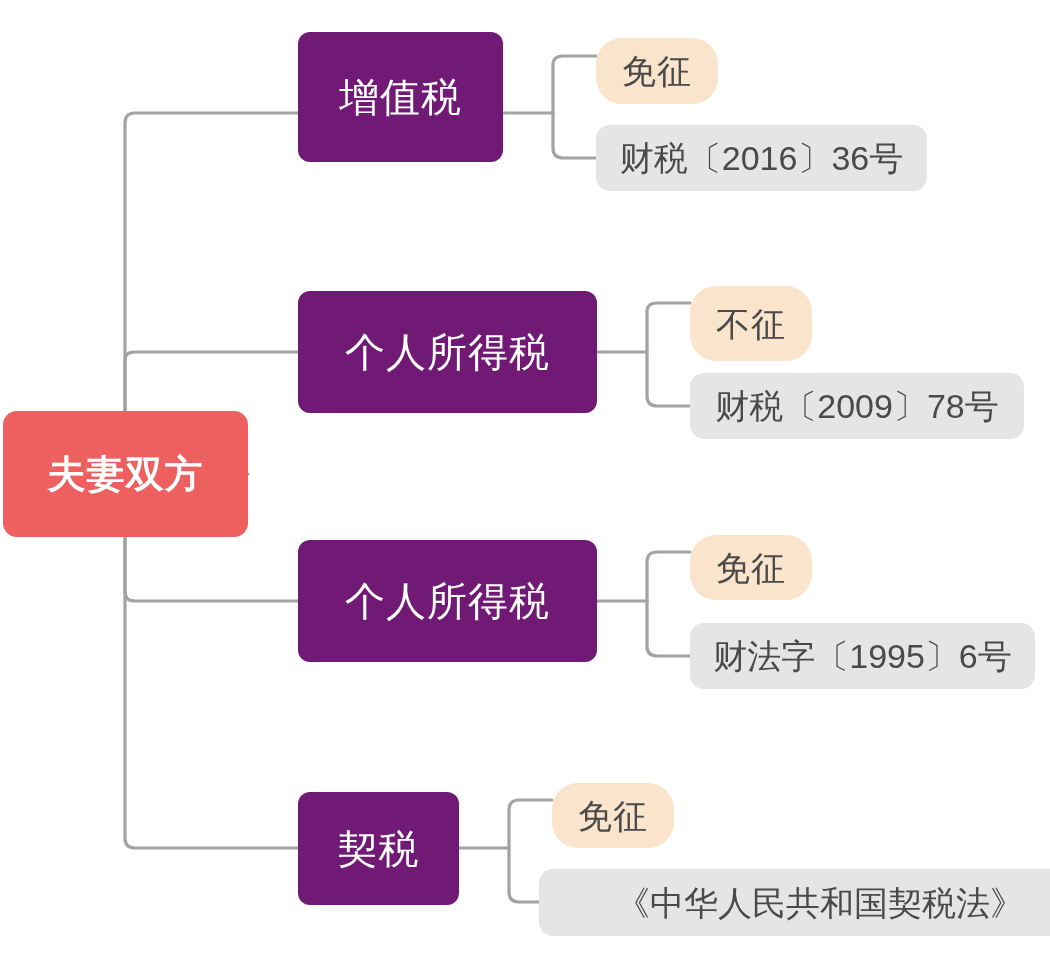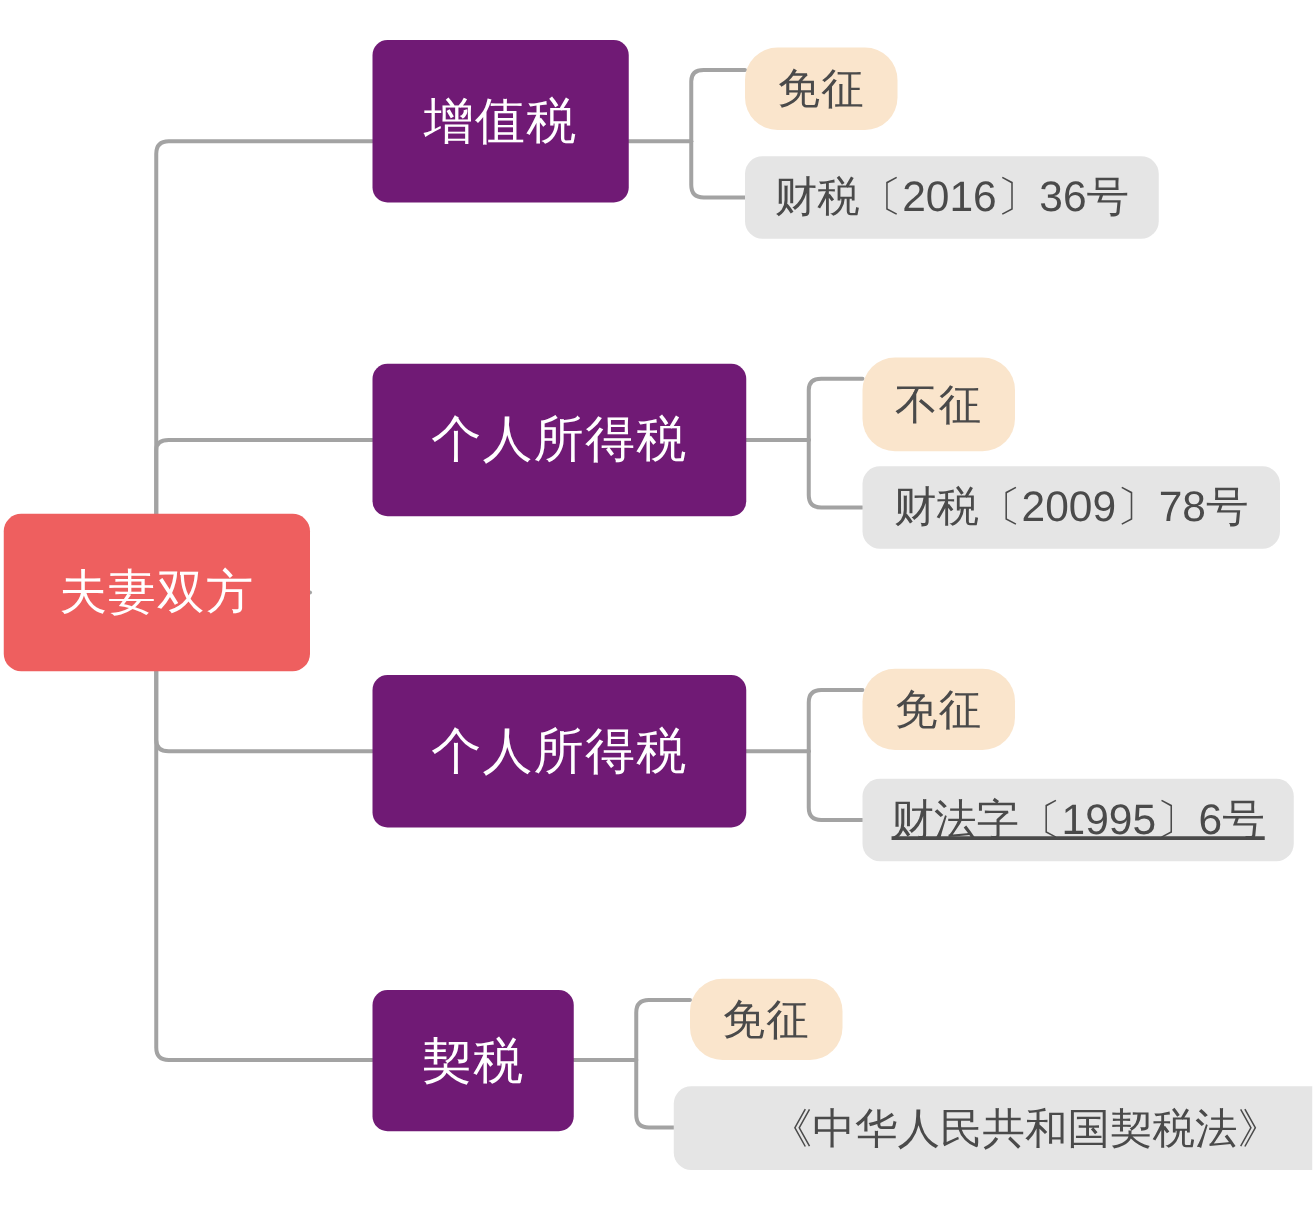--- a/index.html
+++ b/index.html
@@ -32,21 +32,21 @@
     justify-content: center;
     box-sizing: border-box;
     white-space: nowrap;
     line-height: 1;
   }
   .node-root {
     background: #ee5f5f;
     color: #ffffff;
     border-radius: 14px;
     font-size: 38px;
-    font-weight: normal;
+    font-weight: bold;
     letter-spacing: 1px;
   }
   .node-branch {
     background: #701a75;
     color: #ffffff;
     border-radius: 12px;
     font-size: 40px;
     letter-spacing: 1px;
   }
   .node-status {
@@ -105,19 +105,19 @@
   <div class="node node-branch" style="left:298px; top:32px; width:205px; height:130px;">增值税</div>
   <div class="node node-status" style="left:596px; top:23px; width:122px; height:66px;">免征</div>
   <div class="node node-ref" style="left:596px; top:125px; width:331px; height:66px;">财税〔2016〕36号</div>
 
   <div class="node node-branch" style="left:298px; top:291px; width:299px; height:122px;">个人所得税</div>
   <div class="node node-status" style="left:690px; top:271px; width:122px; height:75px;">不征</div>
   <div class="node node-ref" style="left:690px; top:373px; width:334px; height:66px;">财税〔2009〕78号</div>
 
   <div class="node node-branch" style="left:298px; top:540px; width:299px; height:122px;">个人所得税</div>
   <div class="node node-status" style="left:690px; top:520px; width:122px; height:65px;">免征</div>
-  <div class="node node-ref" style="left:690px; top:623px; width:345px; height:66px;text-decoration:underline;">财法字〔1995〕6号</div>
+  <div class="node node-ref" style="left:690px; top:623px; width:345px; height:66px;">财法字〔1995〕6号</div>
 
   <div class="node node-branch" style="left:298px; top:792px; width:161px; height:113px;">契税</div>
   <div class="node node-status" style="left:552px; top:768px; width:122px; height:65px;">免征</div>
   <div class="node node-ref" style="left:539px; top:869px; width:562px; height:67px;">《中华人民共和国契税法》</div>
 
 </div>
 
 </body></html>

